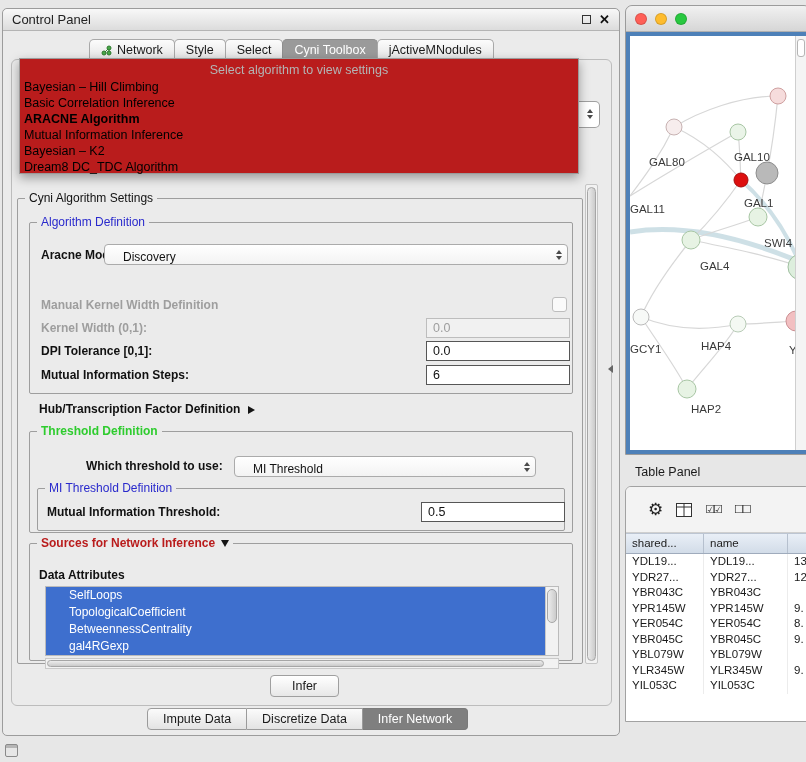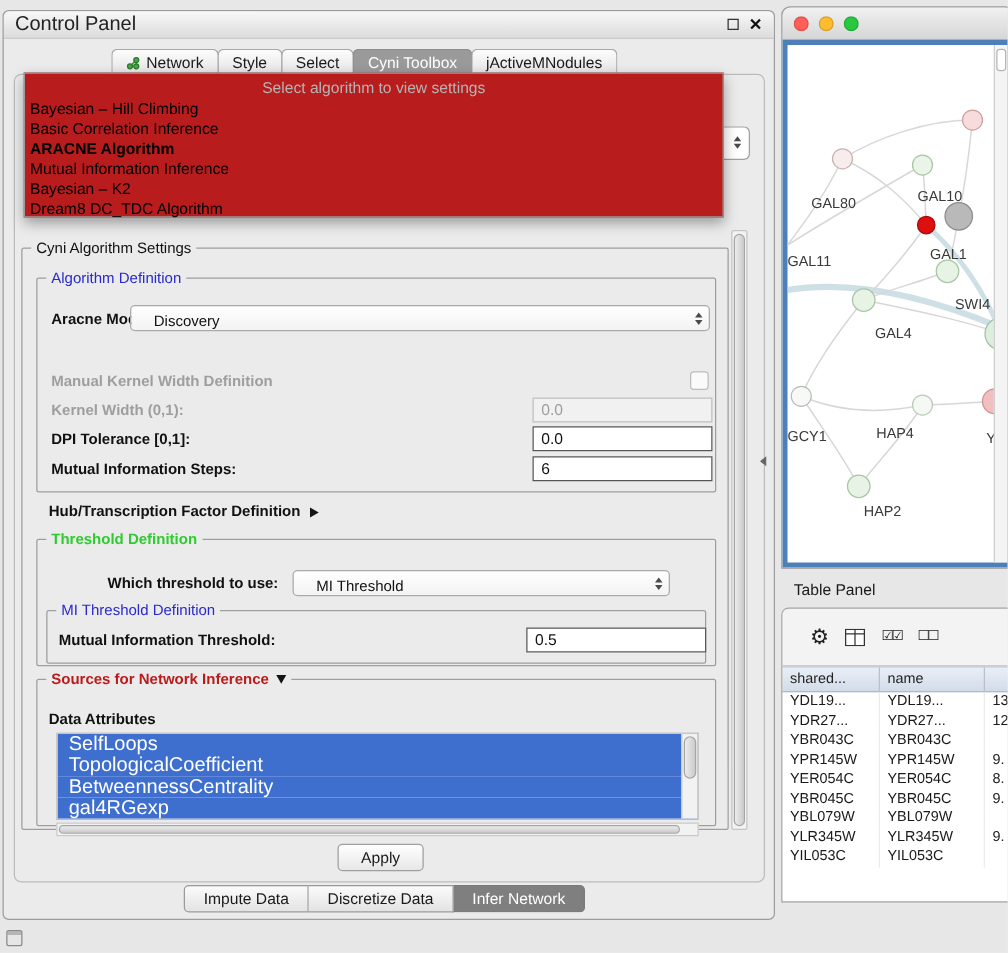--- a/index.html
+++ b/index.html
@@ -2,21 +2,21 @@
 <html style="--selection_blue: #3e6fce; --accent_tab_gray: #9a9a9a; --selected_segment_gray: #7f7f7f; --heading_blue: #2929cc; --heading_green: #2ecc2e; --node_red: #dd0f0f; --node_gray: #b9b9b9; --view_border_blue: #4d80b8; --mac_close: #ff5f57; --mac_min: #febc2e; --mac_zoom: #28c840; --table_header_top: #e9eff7; --table_header_bottom: #d2dce8;"><head>
 <meta charset="utf-8">
 <style>
   *{margin:0;padding:0;box-sizing:border-box}
   html,body{width:806px;height:762px}
   body{position:relative;overflow:hidden;background:#e7e7e7;font-family:"Liberation Sans",sans-serif;font-size:12px;color:#1a1a1a}
 
   
   .control-panel{position:absolute;left:2px;top:8px;width:618px;height:728px;background:#ebebeb;border:1px solid #9c9c9c;border-radius:5px}
   .cp-titlebar{position:absolute;left:0;top:0;right:0;height:22px;background:linear-gradient(#f8f8f8,#dcdcdc);border-bottom:1px solid #b4b4b4;border-radius:5px 5px 0 0;display:flex;align-items:center;padding:0 9px}
-  .cp-title{font-size:16px;color:#222}
+  .cp-title{font-size:13px;color:#222}
   .cp-buttons{margin-left:auto;display:flex;align-items:center;gap:8px}
   .float-icon{width:9px;height:9px;border:1.5px solid #333;display:inline-block;background:transparent}
   .close-icon{font-size:13px;font-weight:bold;color:#111;line-height:1}
 
   .tabs{position:absolute;left:86px;top:30px;display:flex;align-items:flex-end}
   .tab{height:21px;display:flex;align-items:center;gap:5px;padding:0 11px;border:1px solid #a8a8a8;border-bottom:none;border-radius:5px 5px 0 0;background:linear-gradient(#fcfcfc,#e4e4e4);font-size:12.5px;color:#1a1a1a;margin-right:-1px;white-space:nowrap}
   .tab.selected{background:var(--accent_tab_gray);color:#fff;border-color:#8e8e8e}
 
   .infer-panel{position:absolute;left:8px;top:50px;width:601px;height:647px;border:1px solid #bcbcbc;border-radius:6px;background:#ebebeb}
 
@@ -36,21 +36,21 @@
   .tri-up{width:0;height:0;border-left:3.5px solid transparent;border-right:3.5px solid transparent;border-bottom:4.5px solid #4a4a4a}
   .tri-dn{width:0;height:0;border-left:3.5px solid transparent;border-right:3.5px solid transparent;border-top:4.5px solid #4a4a4a}
   .tri-right{width:0;height:0;border-top:4.5px solid transparent;border-bottom:4.5px solid transparent;border-left:7px solid #141414;display:inline-block}
   .tri-down{width:0;height:0;border-left:4.5px solid transparent;border-right:4.5px solid transparent;border-top:7px solid #141414;display:inline-block}
 
   .tfield{position:absolute;background:#fff;border:1px solid #565656;display:flex;align-items:center;padding:0 6px;font-size:12.5px;color:#111}
   .tfield.disabled{background:#f1f1f1;border-color:#bdbdbd;color:#9e9e9e}
   .checkbox{position:absolute;width:15px;height:15px;border:1px solid #bdbdbd;border-radius:3px;background:#fafafa}
 
   .attr-list{position:absolute;background:#fff;border:1px solid #bbb;overflow:hidden}
-  .list-item{height:17px;line-height:17px;padding-left:9px;font-size:16px}
+  .list-item{height:17px;line-height:17px;padding-left:23px;font-size:12px}
   .list-item.selected{background:var(--selection_blue);color:#fff}
   .list-vscroll{position:absolute;right:0;top:0;bottom:0;width:13px;background:#f2f2f2;border-left:1px solid #c9c9c9}
   .vthumb{position:absolute;left:1px;right:1px;top:2px;background:linear-gradient(90deg,#ececec,#cbcbcb);border:1px solid #a6a6a6;border-radius:6px}
   .hscroll{position:absolute;height:11px;background:#f2f2f2;border:1px solid #c9c9c9}
   .hthumb{position:absolute;top:1px;bottom:1px;left:1px;width:97%;background:linear-gradient(#ececec,#cbcbcb);border:1px solid #a6a6a6;border-radius:5px}
   .main-vscroll{position:absolute;left:582px;top:175px;width:13px;height:480px;background:#f2f2f2;border:1px solid #c5c5c5;border-radius:2px}
 
   .combo-frag{position:absolute;left:576px;top:92px;width:21px;height:27px;background:#fff;border:1px solid #a0a0a0;border-left:none;border-radius:0 5px 5px 0;z-index:5}
 
   .algo-popup{position:absolute;left:16px;top:49px;width:560px;height:116px;background:#b91c1c;border:1px solid #9a9a9a;box-shadow:0 4px 10px rgba(0,0,0,.35);z-index:40;padding-top:3px}
@@ -230,21 +230,21 @@
   <div class="algo-popup">
     <div class="popup-placeholder">Select algorithm to view settings</div>
     <div class="popup-item">Bayesian – Hill Climbing</div>
     <div class="popup-item">Basic Correlation Inference</div>
     <div class="popup-item bold">ARACNE Algorithm</div>
     <div class="popup-item">Mutual Information Inference</div>
     <div class="popup-item">Bayesian – K2</div>
     <div class="popup-item">Dream8 DC_TDC Algorithm</div>
   </div>
 
-  <div class="apply-btn">Apply</div>
+  <div class="apply-btn">Infer</div>
 
   <div class="bottom-tabs">
     <div class="seg">Impute Data</div>
     <div class="seg">Discretize Data</div>
     <div class="seg selected">Infer Network</div>
   </div>
 </div>
 
 <span class="splitter-handle"></span>
 

